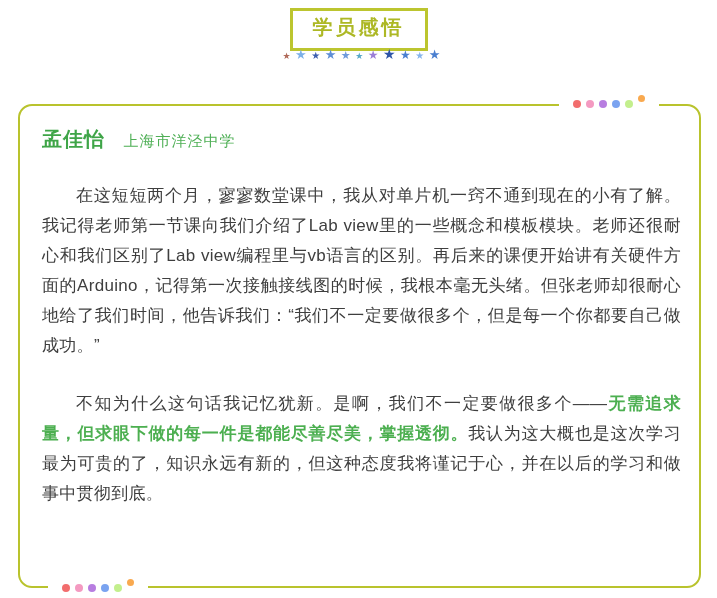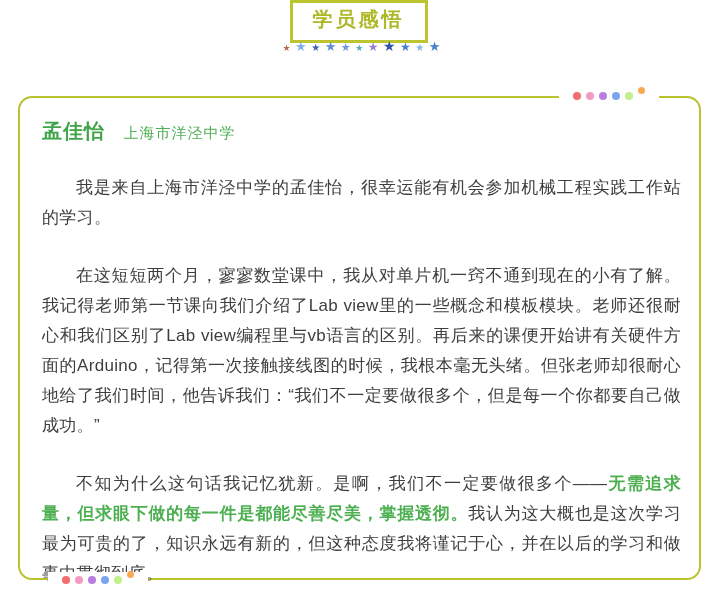--- a/index.html
+++ b/index.html
@@ -3,21 +3,21 @@
 <meta charset="utf-8">
 <style>
   html, body { margin: 0; padding: 0; background: #ffffff; }
   body {
     width: 717px; height: 598px;
     font-family: "Liberation Sans", "DejaVu Sans", sans-serif;
     overflow: hidden;
   }
 
   
-  .badge-row { text-align: center; height: 48px; }
+  .badge-row { text-align: center; padding-top: 8px; height: 48px; }
   .badge {
     position: relative; display: inline-block;
     border: 3px solid #bcc52f;
     padding: 3px 20px 8px 20px;
     background: #ffffff;
   }
   .badge-label {
     font-size: 20px; font-weight: bold; color: #adb825;
     letter-spacing: 3px; line-height: 26px;
   }
@@ -101,21 +101,20 @@
       <span class="dot" style="background: rgb(195, 239, 141);"></span>
       <span class="dot dot-raised" style="background: rgb(249, 169, 79);"></span>
     </div>
 
   <div class="author-row">
     <span class="author-name">孟佳怡</span>
     <span class="author-school">上海市洋泾中学</span>
   </div>
 
   <div class="article-body" id="paragraphs">
-      <p class="para"><span>我是来自上海市洋泾中学的孟佳怡，很幸运能有机会参加机械工程实践工作站的学习。</span></p>
       <p class="para"><span>在这短短两个月，寥寥数堂课中，我从对单片机一窍不通到现在的小有了解。我记得老师第一节课向我们介绍了Lab view里的一些概念和模板模块。老师还很耐心和我们区别了Lab view编程里与vb语言的区别。再后来的课便开始讲有关硬件方面的Arduino，记得第一次接触接线图的时候，我根本毫无头绪。但张老师却很耐心地给了我们时间，他告诉我们：“我们不一定要做很多个，但是每一个你都要自己做成功。”</span></p>
       <p class="para"><span>不知为什么这句话我记忆犹新。是啊，我们不一定要做很多个——</span><span class="hl">无需追求量，但求眼下做的每一件是都能尽善尽美，掌握透彻。</span><span>我认为这大概也是这次学习最为可贵的了，知识永远有新的，但这种态度我将谨记于心，并在以后的学习和做事中贯彻到底。</span></p>
     </div>
 
   <div class="dots dots-bottom" id="dots-bottom">
       <span class="dot" style="background: rgb(242, 109, 109);"></span>
       <span class="dot" style="background: rgb(244, 154, 193);"></span>
       <span class="dot" style="background: rgb(183, 125, 224);"></span>
       <span class="dot" style="background: rgb(122, 163, 240);"></span>
       <span class="dot" style="background: rgb(195, 239, 141);"></span>

